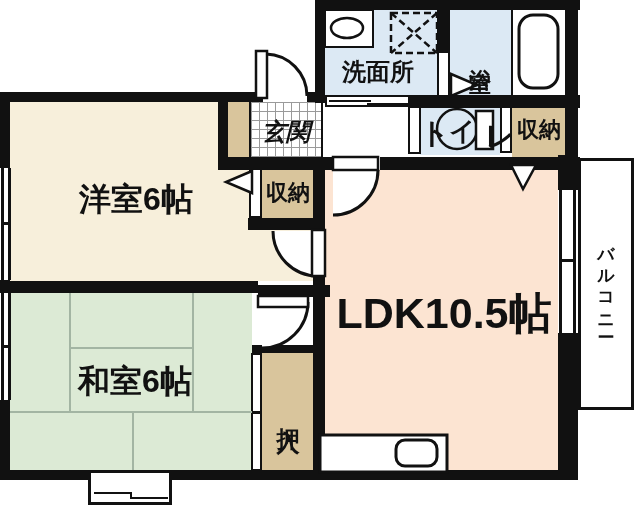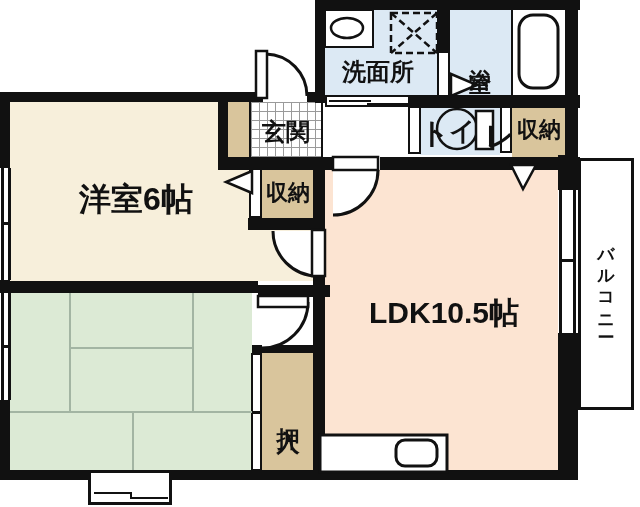--- a/index.html
+++ b/index.html
@@ -146,22 +146,23 @@
       <text x="449" y="140" font-size="26">イ</text>
       <rect x="476" y="111" width="17" height="38" fill="#fff" stroke="#111" stroke-width="2.5"></rect>
       <text x="485" y="146" font-size="29">レ</text>
     </g>
 
     <rect x="320" y="435" width="127" height="37" fill="#fff" stroke="#111" stroke-width="3"></rect>
     <rect x="396" y="440" width="41" height="26" rx="9" ry="9" fill="#fff" stroke="#111" stroke-width="3"></rect>
   </svg>
 
   <div class="label" style="left:136px;top:199px;font-size:32px;">洋室6帖</div>
-  <div class="label" style="left:444px;top:313px;font-size:30px;">LDK10.5帖</div>
-  <div class="label" style="left:286px;top:132px;font-size:24px;">玄関</div>
+  <div class="label" style="left:135px;top:381px;font-size:32px;">和室6帖</div>
+  <div class="label" style="left:444px;top:313px;font-size:43px;">LDK10.5帖</div>
+  <div class="label" style="left:286px;top:132px;font-size:24px;font-style:italic;">玄関</div>
   <div class="label" style="left:378px;top:72px;font-size:24px;">洗面所</div>
   <div class="vlabel" style="left:480px;top:53px;font-size:22px;">浴室</div>
   <div class="label" style="left:288px;top:193px;font-size:22px;">収納</div>
   <div class="label" style="left:539px;top:130px;font-size:22px;">収納</div>
   <div class="vlabel" style="left:288px;top:412px;font-size:23px;">押入</div>
   <div class="vlabel" style="left:606px;top:283px;font-size:17px;letter-spacing:4px;">バルコニー</div>
 
 </div>
 
 </body></html>

